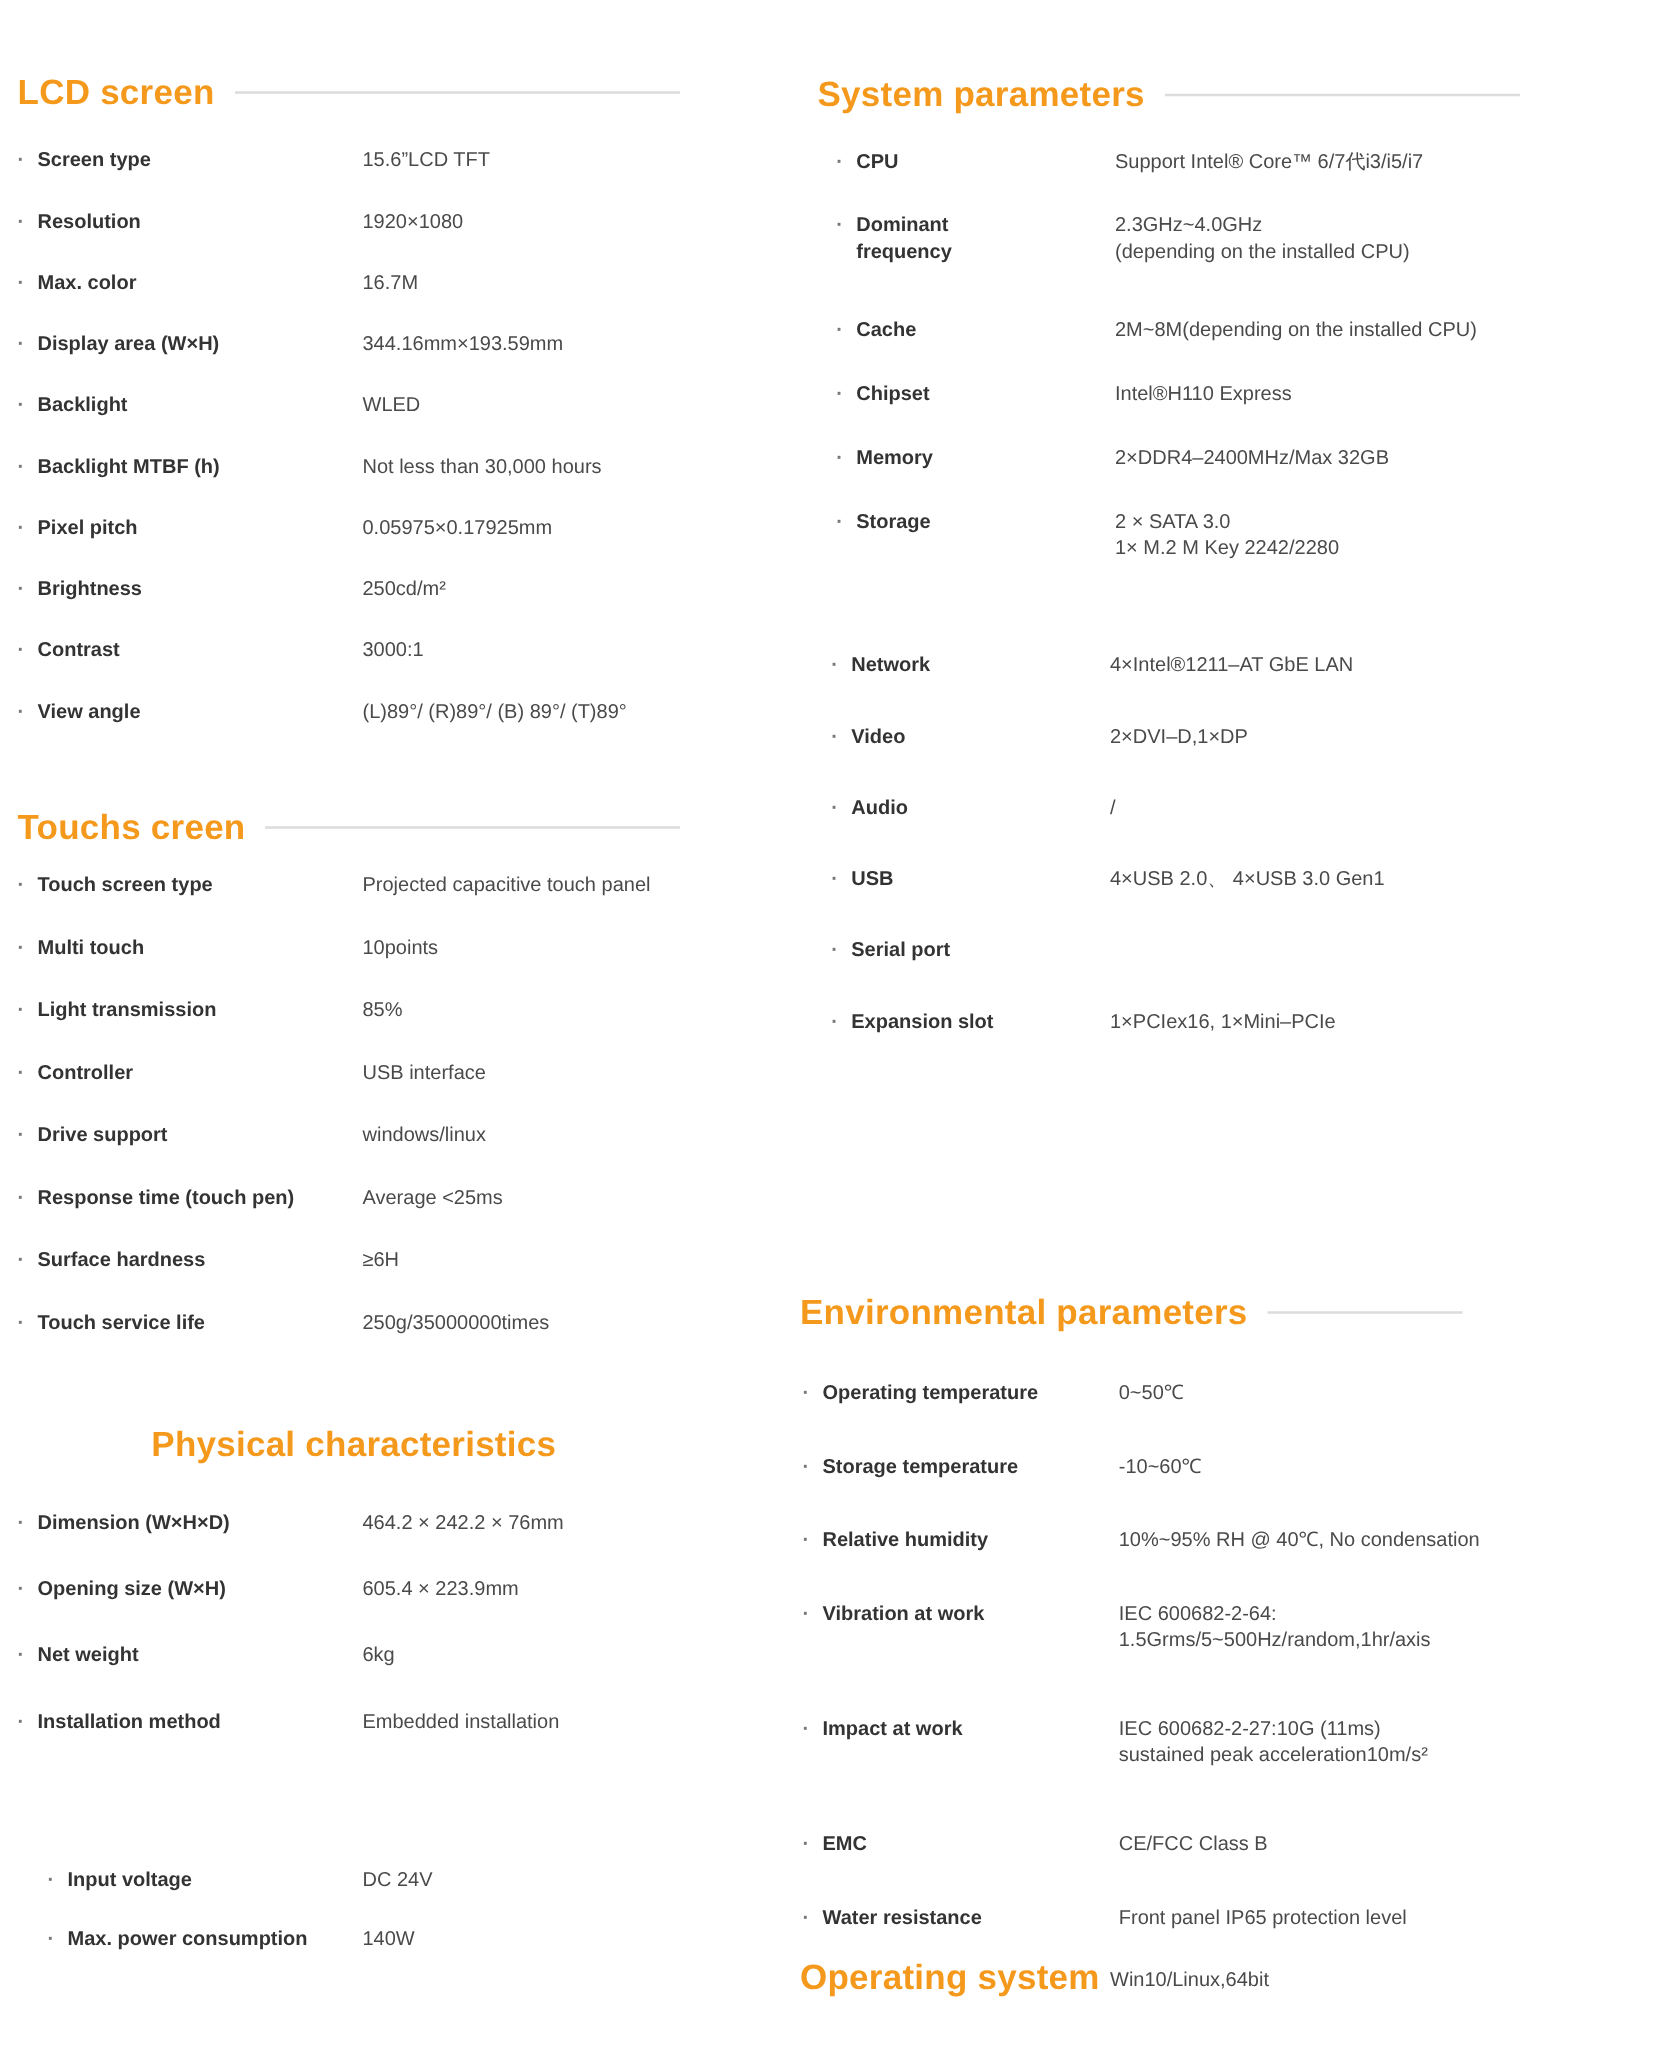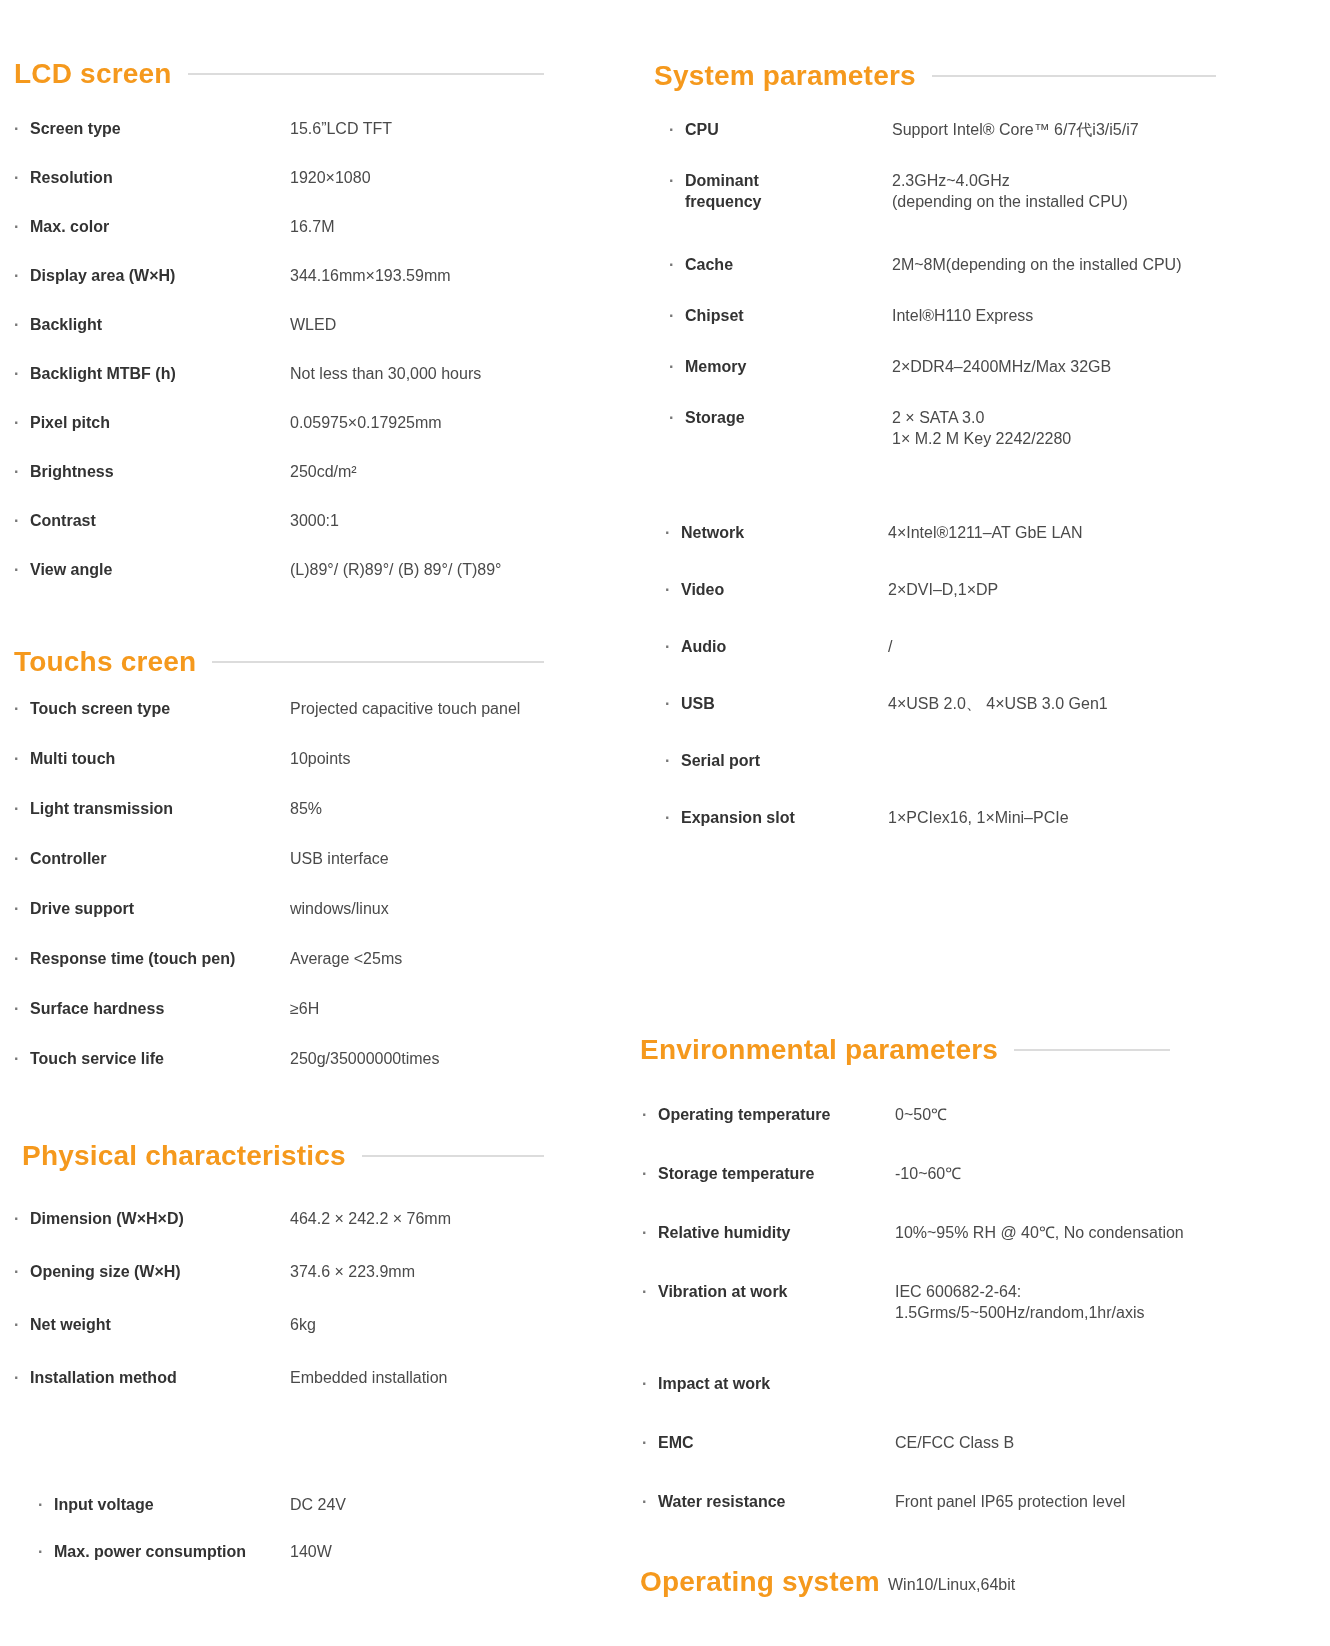--- a/index.html
+++ b/index.html
@@ -19,21 +19,21 @@
 
   .sec-lcd   { left:14px;  top:10px;   width:530px; }
   .sec-lcd .rows   { margin-top:28px; }
   .sec-lcd .row    { --labelw:276px; --gap:28px; }
 
   .sec-touch { left:14px;  top:598px;  width:530px; }
   .sec-touch .rows { margin-top:20px; }
   .sec-touch .row  { --labelw:276px; --gap:29px; }
 
   .sec-phys  { left:14px;  top:1092px; width:530px; }
-  .sec-phys .heading { padding-left:8px; }
+  .sec-phys .heading { padding-left:8px;flex-direction:column; }
   .sec-phys .rows  { margin-top:36px; }
   .sec-phys .row   { --labelw:276px; --gap:32px; }
 
   .sec-power { left:14px;  top:1420px; width:530px; }
   .sec-power .heading { padding-left:10px; }
   .sec-power .rows { margin-top:26px; }
   .sec-power .row  { --labelw:276px; --gap:26px; --labelpad:24px; }
 
   .sec-sys   { left:644px; top:12px;   width:620px; }
   .sec-sys .heading { width:572px; padding-left:10px; box-sizing:border-box; }
@@ -149,21 +149,21 @@
         <span class="h-text">Physical characteristics</span>
         <span class="h-line"></span>
       </div>
       <div class="rows">
         <div class="row">
           <div class="label"><span class="bullet">·</span><span class="label-text">Dimension (W×H×D)</span></div>
           <div class="value">464.2 × 242.2 × 76mm</div>
         </div>
         <div class="row">
           <div class="label"><span class="bullet">·</span><span class="label-text">Opening size (W×H)</span></div>
-          <div class="value">374.6 × 223.9mm</div>
+          <div class="value">605.4 × 223.9mm</div>
         </div>
         <div class="row">
           <div class="label"><span class="bullet">·</span><span class="label-text">Net weight</span></div>
           <div class="value">6kg</div>
         </div>
         <div class="row">
           <div class="label"><span class="bullet">·</span><span class="label-text">Installation method</span></div>
           <div class="value">Embedded installation</div>
         </div>
       </div>
@@ -260,20 +260,22 @@
           <div class="label"><span class="bullet">·</span><span class="label-text">Relative humidity</span></div>
           <div class="value">10%~95% RH @ 40℃, No condensation</div>
         </div>
         <div class="row">
           <div class="label"><span class="bullet">·</span><span class="label-text">Vibration at work</span></div>
           <div class="value" style="padding-bottom: 12px;">IEC 600682-2-64:
 1.5Grms/5~500Hz/random,1hr/axis</div>
         </div>
         <div class="row">
           <div class="label"><span class="bullet">·</span><span class="label-text">Impact at work</span></div>
+          <div class="value" style="padding-bottom: 12px;">IEC 600682-2-27:10G (11ms)
+sustained peak acceleration10m/s²</div>
         </div>
         <div class="row">
           <div class="label"><span class="bullet">·</span><span class="label-text">EMC</span></div>
           <div class="value">CE/FCC Class B</div>
         </div>
         <div class="row">
           <div class="label"><span class="bullet">·</span><span class="label-text">Water resistance</span></div>
           <div class="value">Front panel IP65 protection level</div>
         </div>
       </div>

